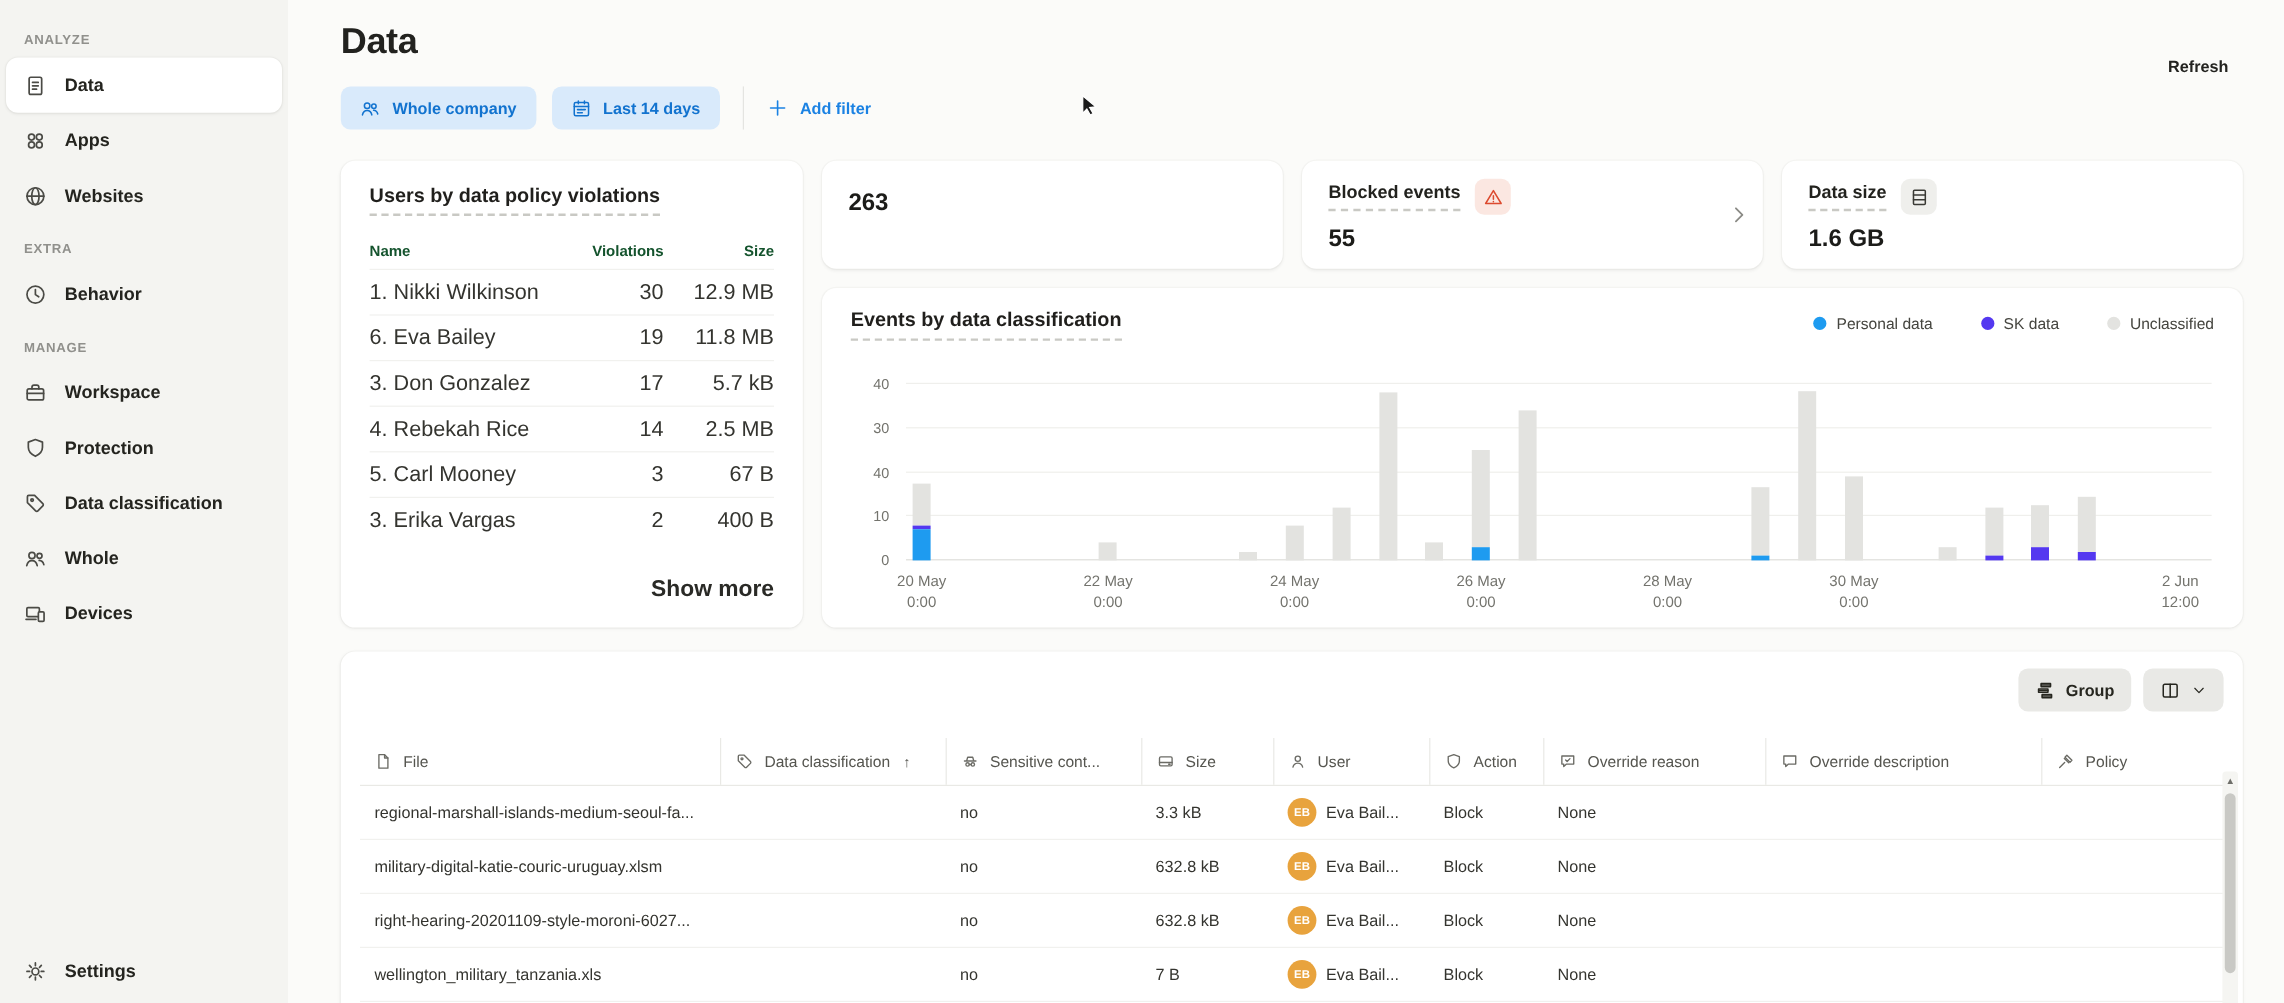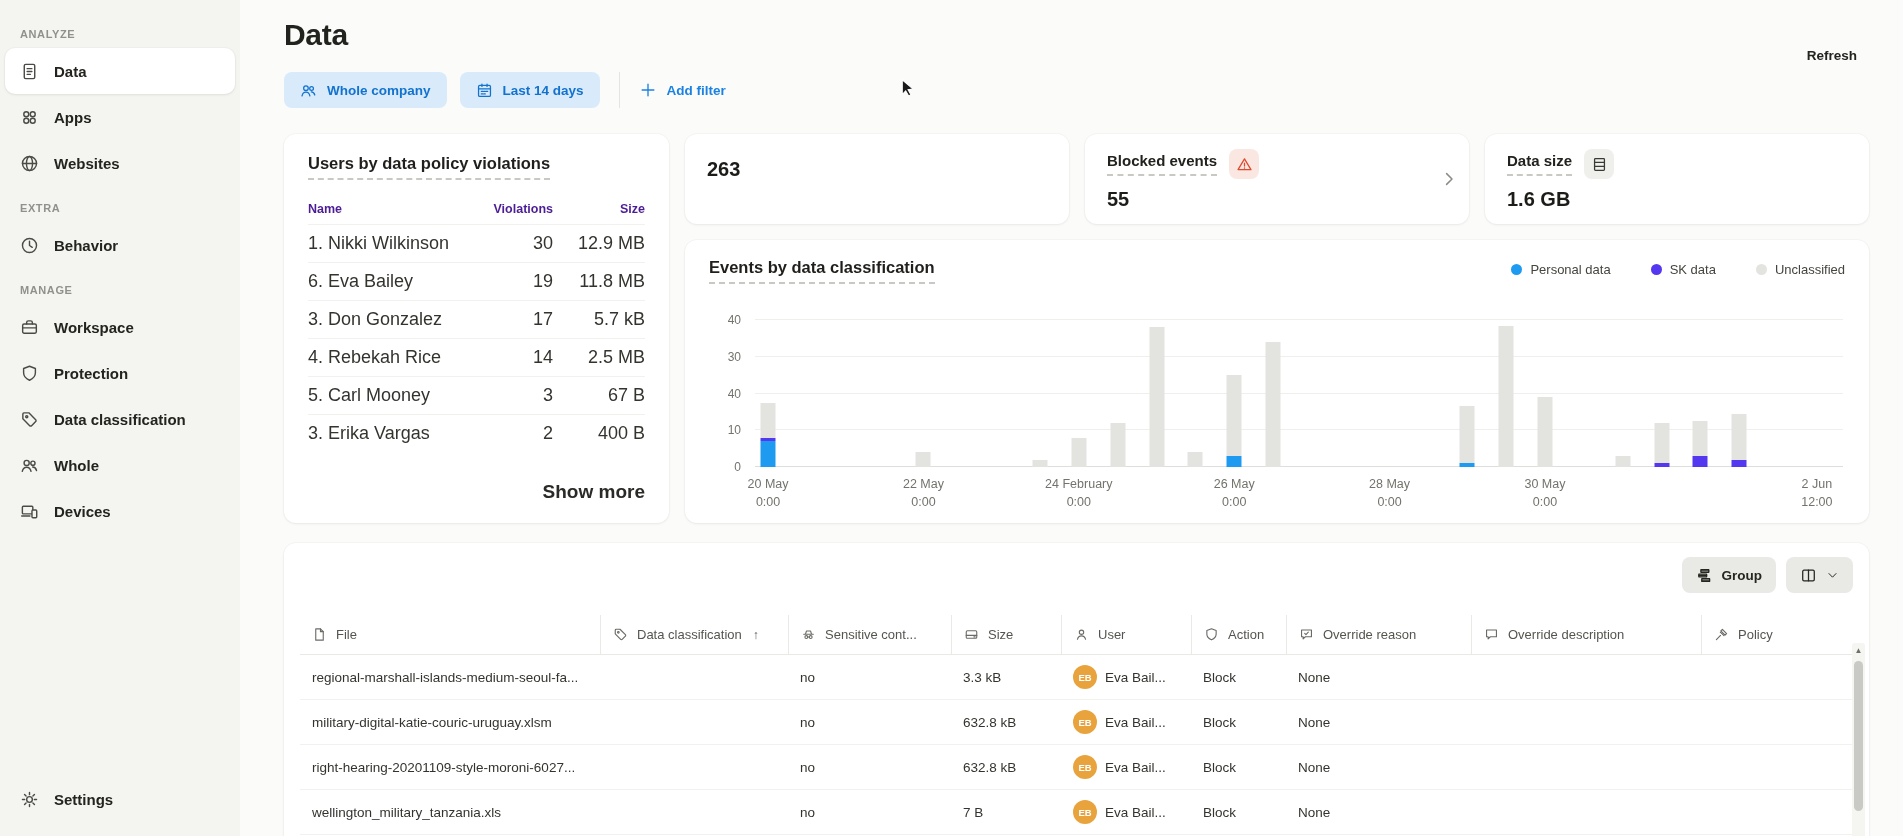--- a/index.html
+++ b/index.html
@@ -8,41 +8,41 @@
     font-family: "Liberation Sans", "DejaVu Sans", sans-serif;
     background:#fbfbf9; color:#22221f; position:relative;
   }
   
   .sidebar { position:absolute; left:0; top:0; bottom:0; width:240px; background:#f4f4f1; padding-top:12px; }
   .section-label { font-size:11px; font-weight:700; letter-spacing:.6px; color:#90908c; padding:0 20px; margin:16px 0 8px; }
   .side-item { display:flex; align-items:center; gap:15px; height:46px; margin:0 5px; padding:0 15px; border-radius:10px; font-size:15px; font-weight:700; color:#24241f; cursor:default; }
   .side-item.active { background:#fff; box-shadow:0 1px 3px rgba(30,30,20,.08), 0 0 0 1px rgba(30,30,20,.02); }
   .side-icon { width:19px; height:19px; color:#4b4b46; flex:none; }
   .side-icon svg, .icon svg { width:100%; height:100%; display:block; }
-  .settings-item { position:absolute; left:0; bottom:14px; width:100%; }
+  .settings-item { position:absolute; left:0; bottom:4px; width:100%; }
   
   .main { margin-left:240px; padding:0 34px 0 44px; position:relative; height:836px; }
   .page-title { font-size:30px; font-weight:700; margin-top:18px; letter-spacing:-.3px; }
   .refresh-btn { position:absolute; top:30px; right:46px; font-size:13.5px; font-weight:700; color:#232320; background:none; border:none; cursor:pointer; font-family:inherit; }
   
   .filter-row { display:flex; align-items:center; gap:13px; margin-top:20px; height:36px; }
   .chip { display:flex; align-items:center; gap:10px; height:36px; padding:0 16px; border-radius:8px; background:#d9eafb; color:#1273cf; font-size:13.5px; font-weight:700; border:none; cursor:pointer; font-family:inherit; }
   .chip .icon { width:17px; height:17px; color:#1273cf; }
   .v-divider { width:1px; height:36px; background:#e4e4e1; margin:0 6px; }
   .add-filter { display:flex; align-items:center; gap:10px; background:none; border:none; color:#1b82e3; font-size:13.5px; font-weight:700; cursor:pointer; font-family:inherit; }
   .add-filter .icon { width:18px; height:18px; }
   
   .content-row1 { display:flex; gap:16px; margin-top:26px; }
   .right-col { flex:1; display:flex; flex-direction:column; gap:16px; }
   .card { background:#fff; border-radius:12px; box-shadow:0 1px 3px rgba(25,25,15,.06), 0 0 0 1px rgba(25,25,15,.025); }
   
   .violations-card { width:385px; height:389px; padding:20px 24px; display:flex; flex-direction:column; }
   .card-title { font-size:16.5px; font-weight:700; color:#201f1c; }
   .dashed { display:inline-block; border-bottom:2px dashed #c9c9c4; padding-bottom:5px; cursor:help; }
-  .vio-head { display:grid; grid-template-columns:1fr 72px 92px; margin-top:22px; font-size:12.5px; font-weight:700; color:#4c1d95; padding-bottom:8px; }
+  .vio-head { display:grid; grid-template-columns:1fr 72px 92px; margin-top:22px; font-size:12.5px; font-weight:700; color:#14532d; padding-bottom:8px; }
   .vio-row { display:grid; grid-template-columns:1fr 72px 92px; align-items:center; height:38px; border-top:1px solid #f1f1ee; font-size:18px; color:#34342f; }
   .num-col { text-align:right; }
   .show-more { margin-top:auto; align-self:flex-end; background:none; border:none; font-size:19px; font-weight:700; color:#2a2a26; cursor:pointer; font-family:inherit; }
   
   .stats-row { display:flex; gap:16px; height:90px; }
   .stat-card { flex:1; padding:15px 22px; position:relative; }
   .stat-head { display:flex; align-items:center; gap:12px; }
   .stat-title { font-size:15px; font-weight:700; color:#22221e; }
   .badge { width:30px; height:30px; border-radius:8px; display:flex; align-items:center; justify-content:center; }
   .badge .icon { width:17px; height:17px; }
@@ -406,21 +406,21 @@
           <div class="chart-x-axis">
               <div class="xtick" style="left: 1.2%;">
                 <div>20 May</div>
                 <div>0:00</div>
               </div>
               <div class="xtick" style="left: 15.4815%;">
                 <div>22 May</div>
                 <div>0:00</div>
               </div>
               <div class="xtick" style="left: 29.763%;">
-                <div>24 February</div>
+                <div>24 May</div>
                 <div>0:00</div>
               </div>
               <div class="xtick" style="left: 44.0444%;">
                 <div>26 May</div>
                 <div>0:00</div>
               </div>
               <div class="xtick" style="left: 58.3259%;">
                 <div>28 May</div>
                 <div>0:00</div>
               </div>

